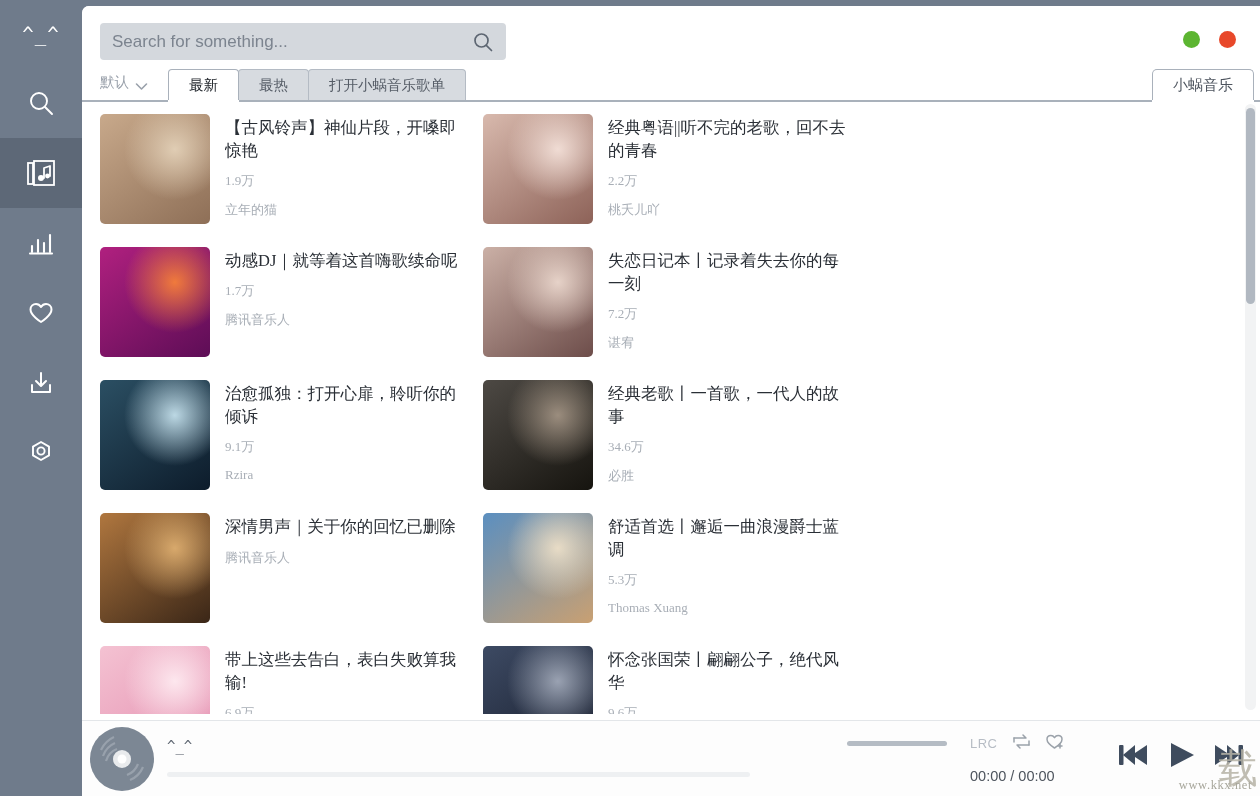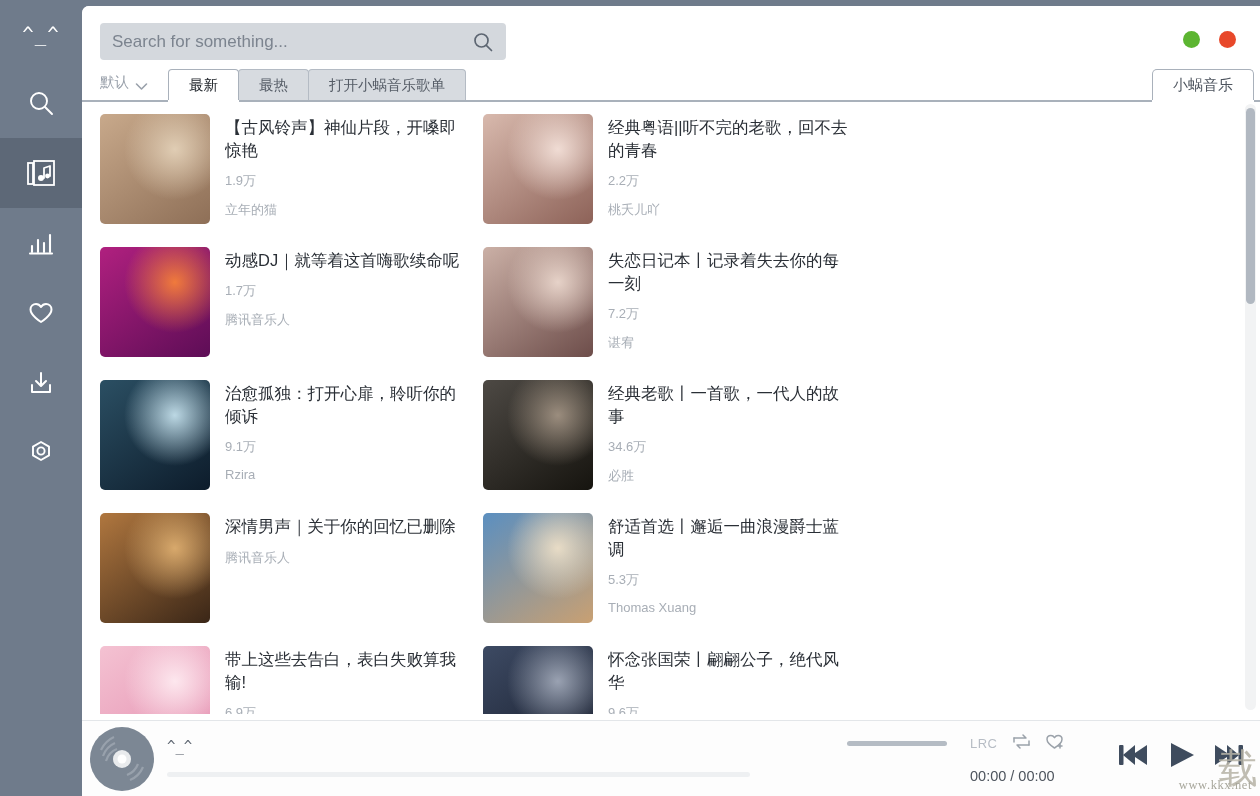--- a/index.html
+++ b/index.html
@@ -153,20 +153,21 @@
     position: relative;
     height: 612px;
     overflow: hidden;
     background: #ffffff;
   }
   .grid {
     display: flex;
     flex-wrap: wrap;
     padding: 12px 0 0 18px;
     width: 1160px;
+    font-family: Liberation Serif, serif;
   }
   .card {
     display: flex;
     width: 383px;
     height: 133px;
     padding-right: 18px;
     cursor: pointer;
   }
   .thumb {
     width: 110px; height: 110px;

